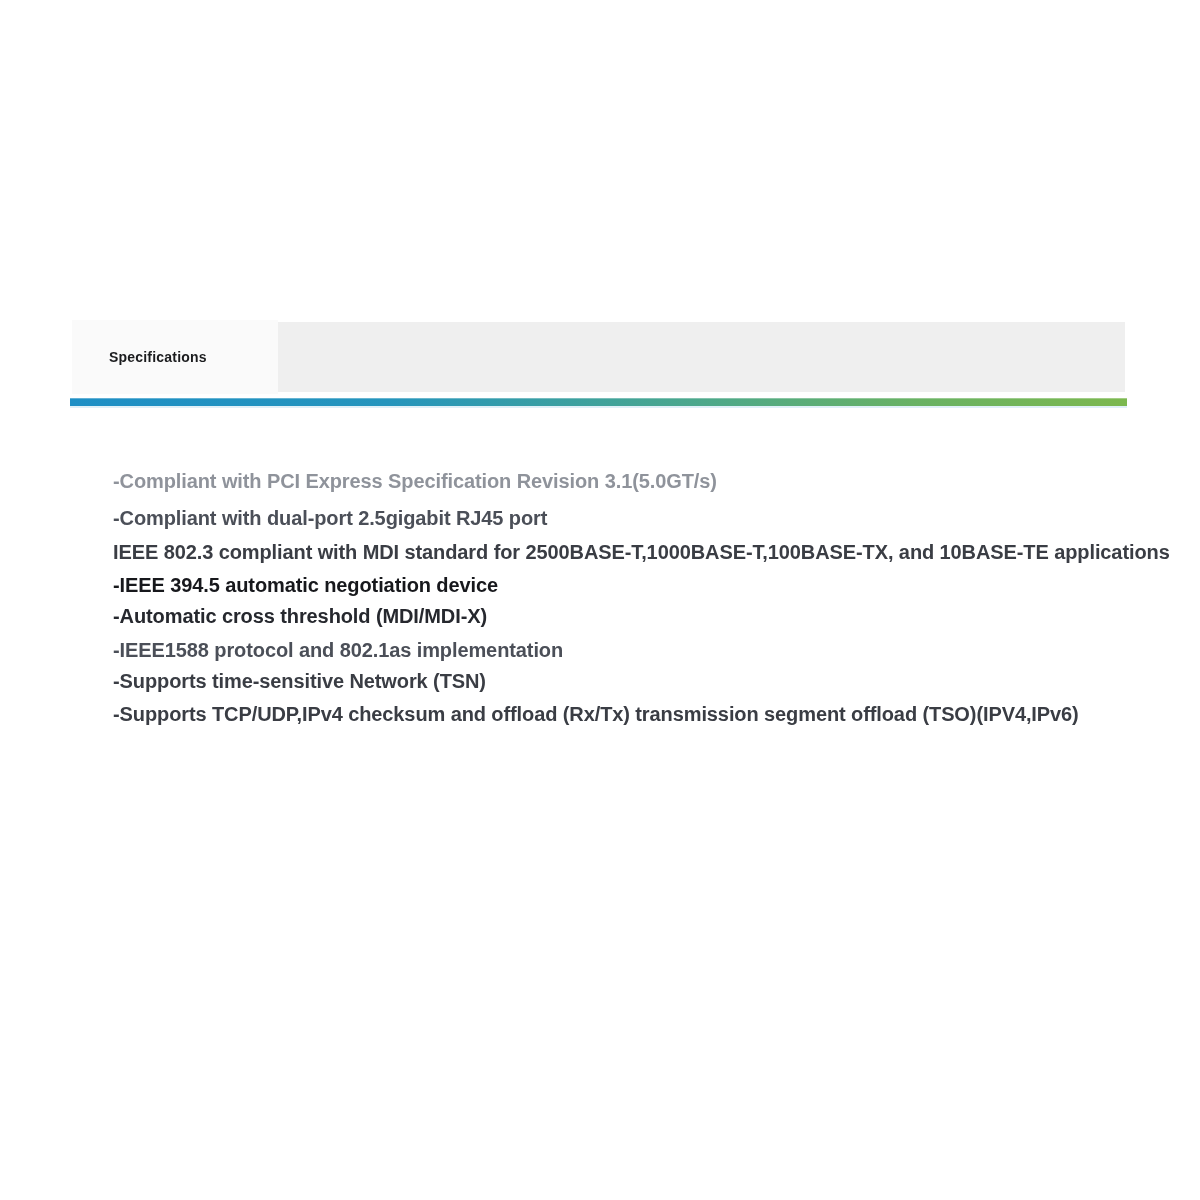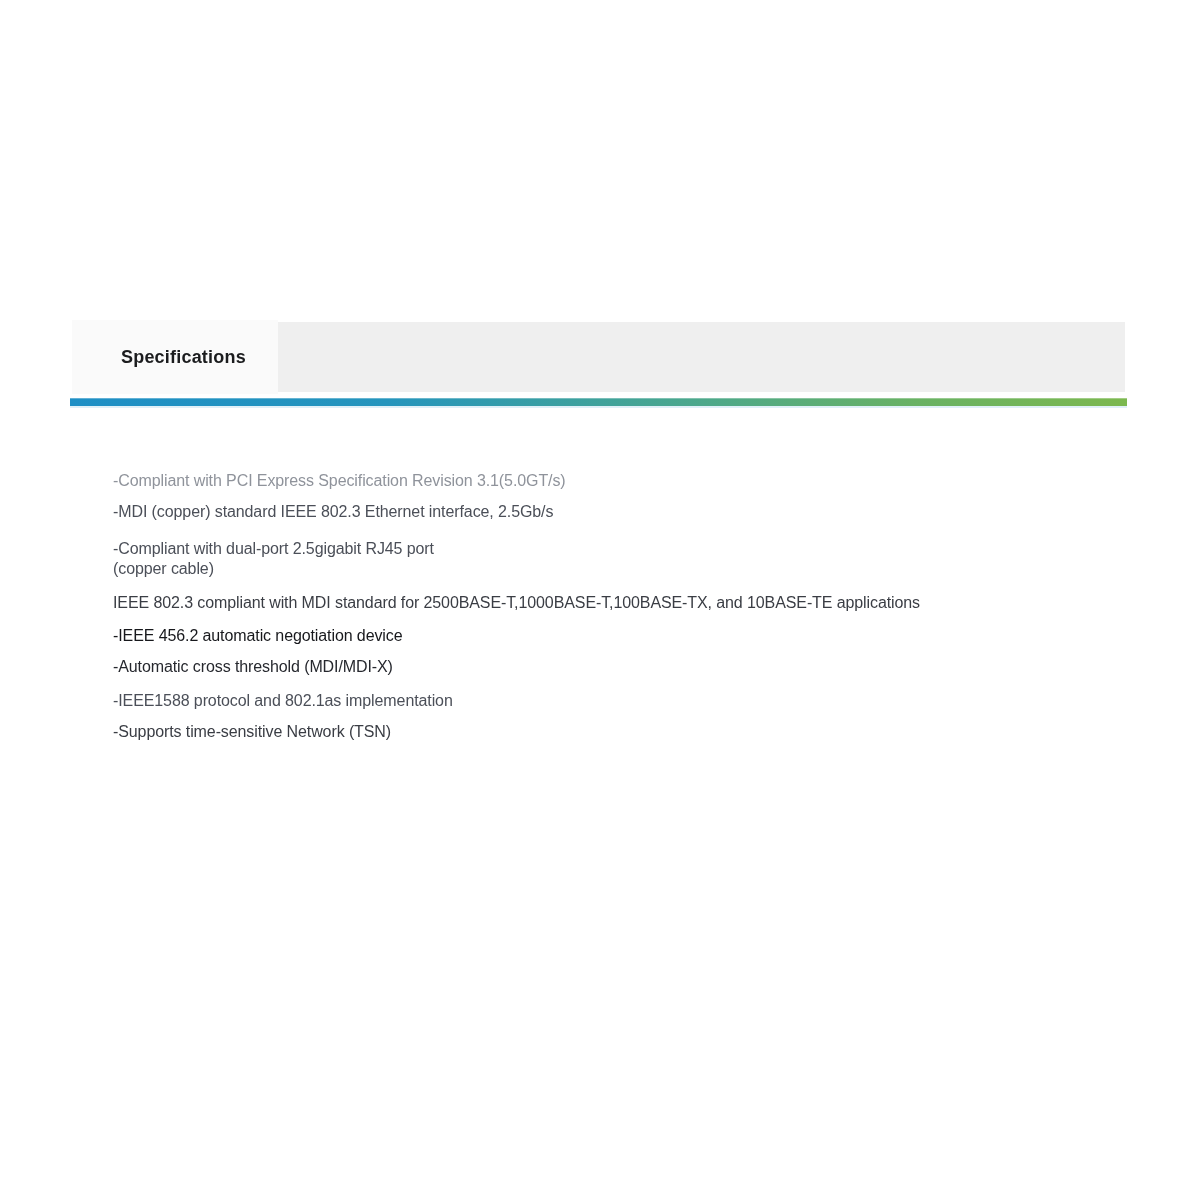--- a/index.html
+++ b/index.html
@@ -30,26 +30,25 @@
     top: -2px;
     width: 206px;
     height: 74px;
     background: #fafafa;
     display: flex;
     align-items: center;
     padding-left: 37px;
     box-sizing: border-box;
   }
   .specs-title {
-    font-size: 18px;
+    font-size: 14px;
     font-weight: 700;
     color: #1b1c1e;
     letter-spacing: 0.2px;
     white-space: nowrap;
-    margin-left: 12px;
   }
 
   
   .specs-divider {
     position: absolute;
     left: 70px;
     top: 398px;
     width: 1057px;
     height: 8px;
     background: linear-gradient(90deg, #1e8fc5 0%, #2595bd 30%, #4aa78e 58%, #69b264 80%, #7cb84f 100%);
@@ -57,22 +56,22 @@
   }
 
   
   .specs-body {
     position: absolute;
     left: 113px;
     top: 471px;
     width: 1020px;
   }
   .spec-line {
-    font-size: 16px;
-    font-weight: 400;
+    font-size: 20px;
+    font-weight: 700;
     line-height: 20px;
     letter-spacing: -0.1px;
     white-space: nowrap;
   }
   
   .m0  { margin-top: 0; }
   .m2  { margin-top: 14px; }
   .m3  { margin-top: 17px; }
   .m10 { margin-top: 10px; }
   .m11 { margin-top: 11px; }
@@ -94,21 +93,20 @@
 <div class="specs-header">
   <div class="tab">
     <span class="specs-title">Specifications</span>
   </div>
 </div>
 
 <div class="specs-divider"></div>
 
 <div class="specs-body">
   <div class="spec-line m0 c-muted">-Compliant with PCI Express Specification Revision 3.1(5.0GT/s)</div>
-  <div class="spec-line m11 c-slate">-MDI (copper) standard IEEE 802.3 Ethernet interface, 2.5Gb/s</div>
   <div class="spec-line m3 c-slate">-Compliant with dual-port 2.5gigabit RJ45 port</div>
-  <div class="spec-line m0 c-slate">(copper cable)</div>
   <div class="spec-line m2 c-dark">IEEE 802.3 compliant with MDI standard for 2500BASE-T,1000BASE-T,100BASE-TX, and 10BASE-TE applications</div>
-  <div class="spec-line m13 c-black">-IEEE 456.2 automatic negotiation device</div>
+  <div class="spec-line m13 c-black">-IEEE 394.5 automatic negotiation device</div>
   <div class="spec-line m11 c-darker">-Automatic cross threshold (MDI/MDI-X)</div>
   <div class="spec-line m14 c-slate">-IEEE1588 protocol and 802.1as implementation</div>
   <div class="spec-line m11 c-dark">-Supports time-sensitive Network (TSN)</div>
+  <div class="spec-line m13 c-dark">-Supports TCP/UDP,IPv4 checksum and offload (Rx/Tx) transmission segment offload (TSO)(IPV4,IPv6)</div>
 </div>
 
 </body></html>

